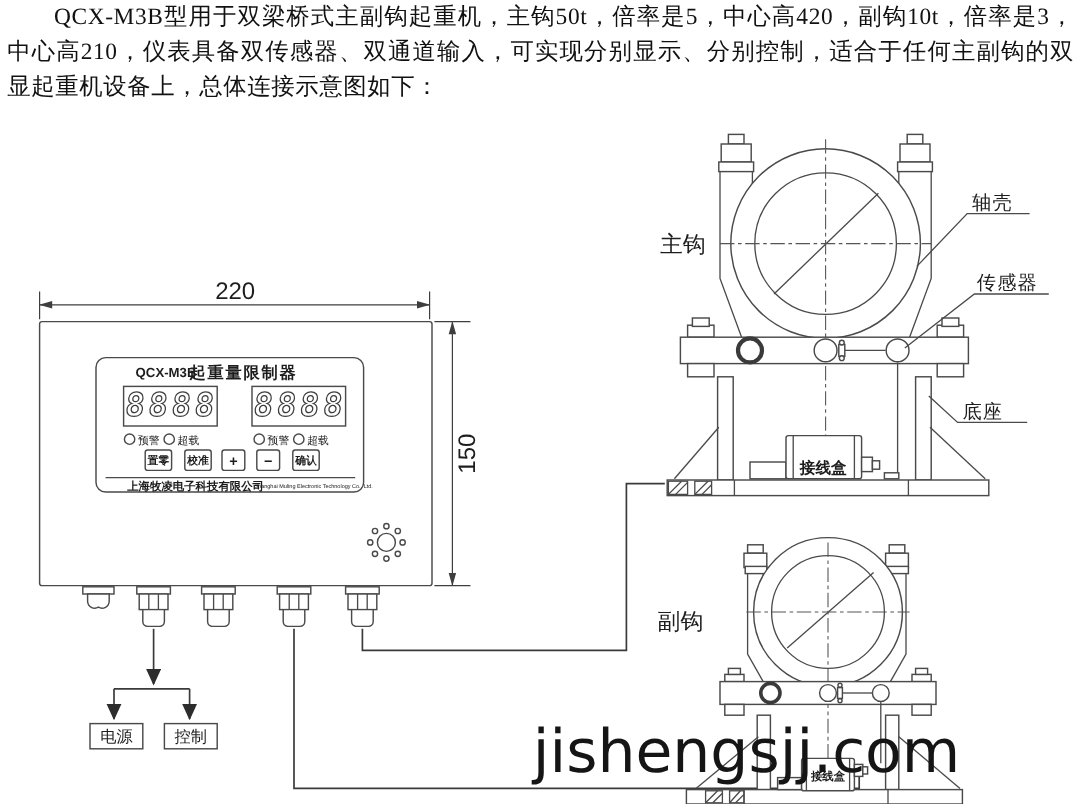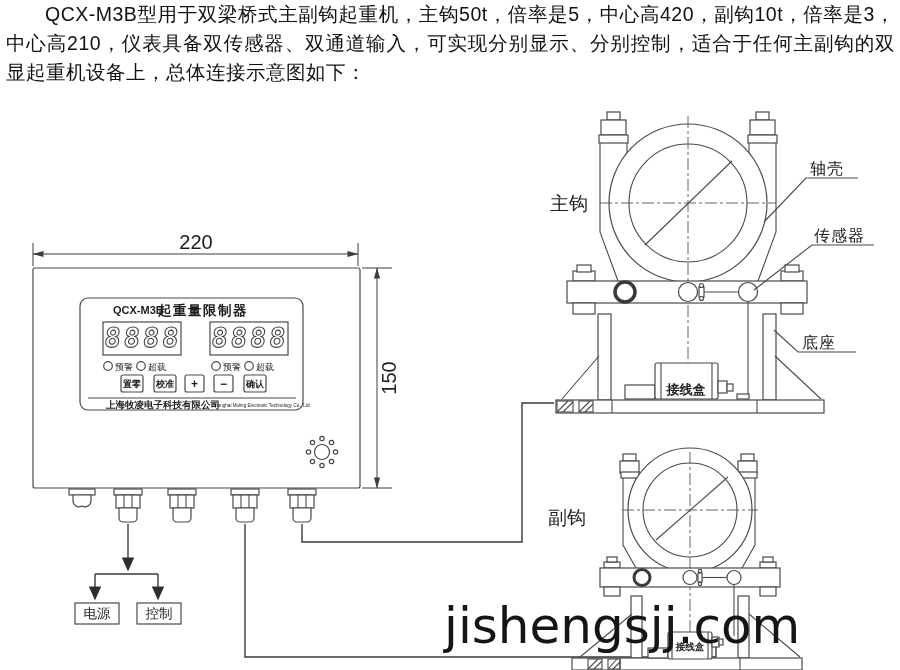--- a/index.html
+++ b/index.html
@@ -1,20 +1,20 @@
 <!DOCTYPE html>
 <html><head>
 <meta charset="utf-8">
 <style>
   html,body{margin:0;padding:0;background:#fff;}
   .stage{position:relative;width:900px;height:670px;background:#fff;overflow:hidden;
          font-family:"Liberation Sans",sans-serif;}
   .intro{position:absolute;left:6px;top:0;width:889px;margin:0;
          font-size:19.5px;line-height:29px;color:#111;text-indent:2em;
-         text-align:justify;letter-spacing:0.5px;}
+         text-align:justify;letter-spacing:0.5px;font-family:Liberation Serif, serif;}
   svg{position:absolute;left:0;top:0;}
   .ln{stroke:#4a4a4a;fill:none;stroke-width:1.1;}
   .lw{stroke:#4a4a4a;fill:#fff;stroke-width:1.2;}
   .dim{stroke:#3e3e3e;fill:none;stroke-width:1;}
   .cl{stroke:#555;fill:none;stroke-width:0.9;stroke-dasharray:12 3 3 3;}
   .wire{stroke:#3a3a3a;fill:none;stroke-width:1.4;}
   .txt{fill:#1d1d1d;font-family:"Liberation Sans",sans-serif;}
   .seg{font-family:"DejaVu Sans Mono",monospace;font-size:27px;letter-spacing:3px;
        fill:#fff;stroke:#3d3d3d;stroke-width:1.05;font-weight:bold;}
   .wm{font-family:"DejaVu Sans",sans-serif;font-size:50px;fill:#151515;}

